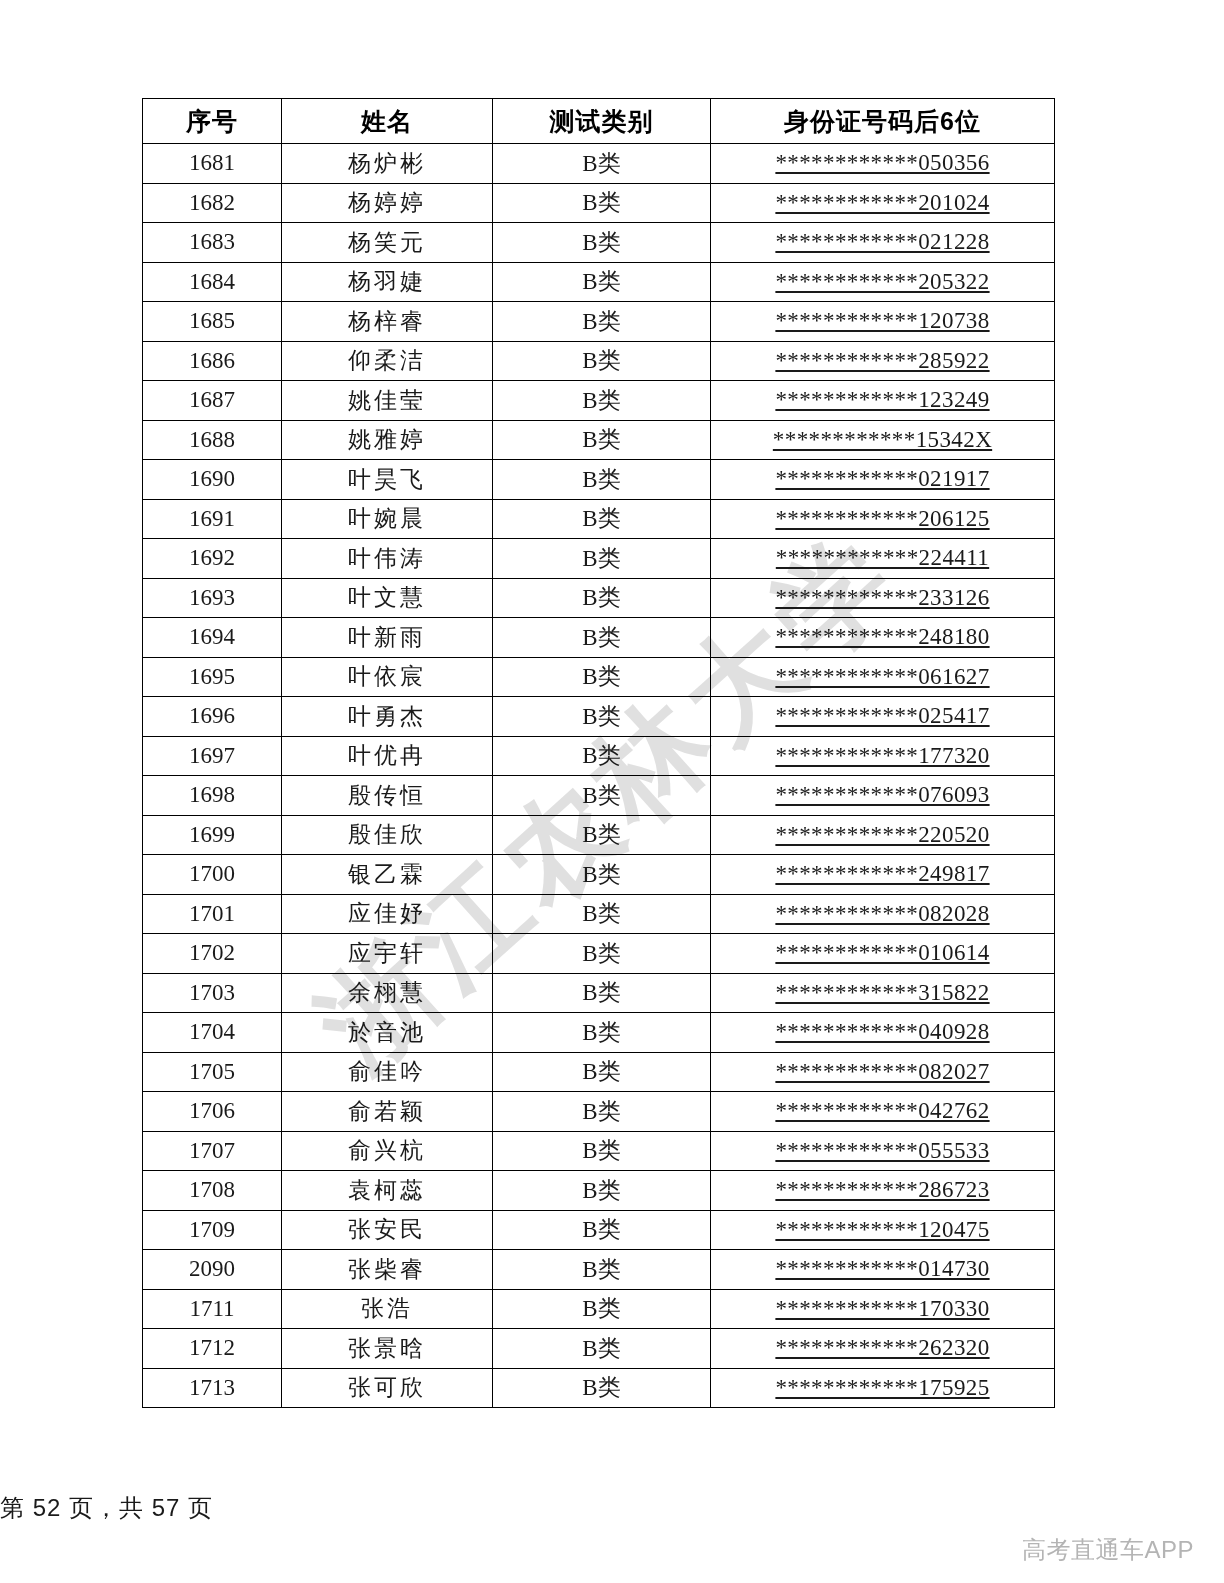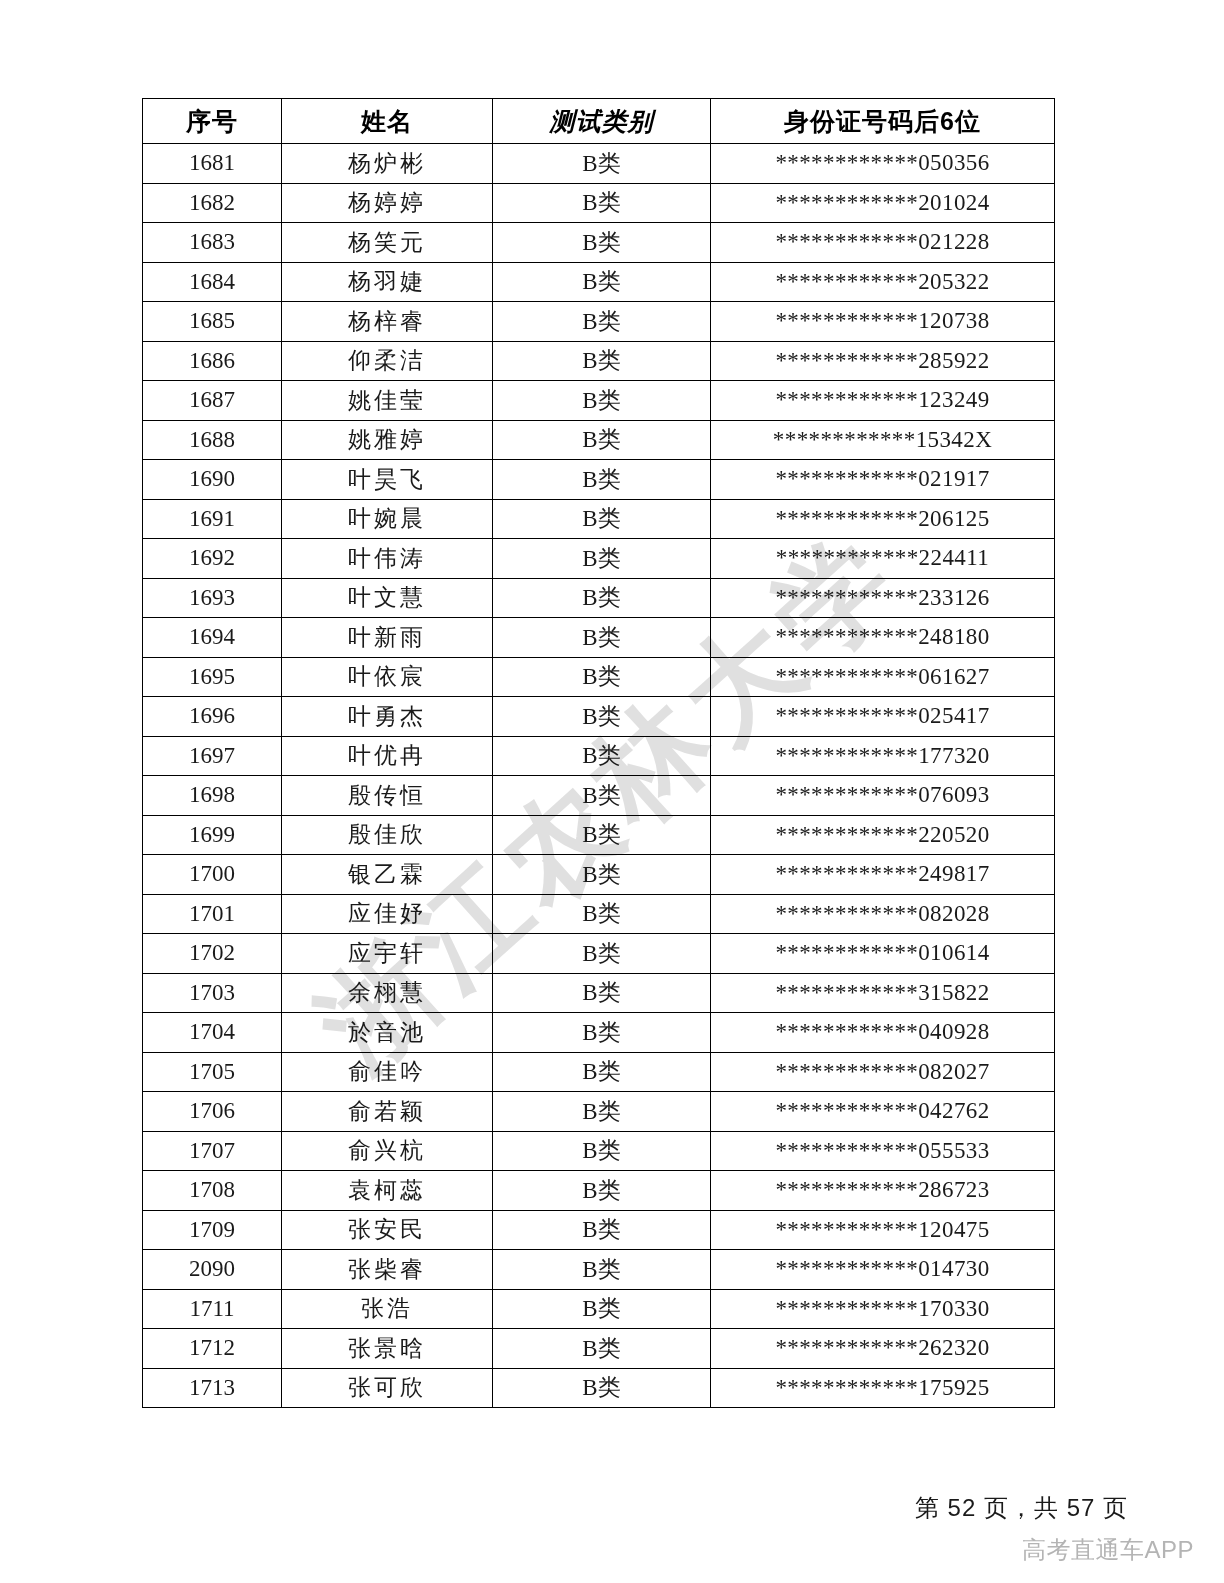--- a/index.html
+++ b/index.html
@@ -76,33 +76,33 @@
   }
   table.roster tbody td {
     height: 38.5px;
     font-size: 23px;
     font-weight: 400;
     color: #1a1a1a;
   }
   td.c-seq   { width: 138px; }
   td.c-name  { width: 210px; font-size: 24px; letter-spacing: 3px; }
   td.c-cat   { width: 217px; font-size: 23px; }
-  td.c-id    { width: 343px; font-size: 22px; letter-spacing: 0.4px; }
+  td.c-id    { width: 343px; font-size: 22px; letter-spacing: 0.4px; text-decoration: underline; }
   th.h-seq   { width: 138px; }
   th.h-name  { width: 210px; letter-spacing: 4px; }
-  th.h-cat   { width: 217px; letter-spacing: 2px; font-style: italic; }
+  th.h-cat   { width: 217px; letter-spacing: 2px; }
   th.h-id    { width: 343px; letter-spacing: 1px; }
 
   
   #page-footer {
     position: absolute;
     left: 0;
     top: 1492px;
     width: 1128px;
-    text-align: right;
+    text-align: left;
     font-family: "Liberation Sans", "DejaVu Sans", sans-serif;
     font-size: 24px;
     color: #1a1a1a;
     letter-spacing: 1px;
     z-index: 3;
   }
 
   #app-watermark {
     position: absolute;
     right: 30px;

